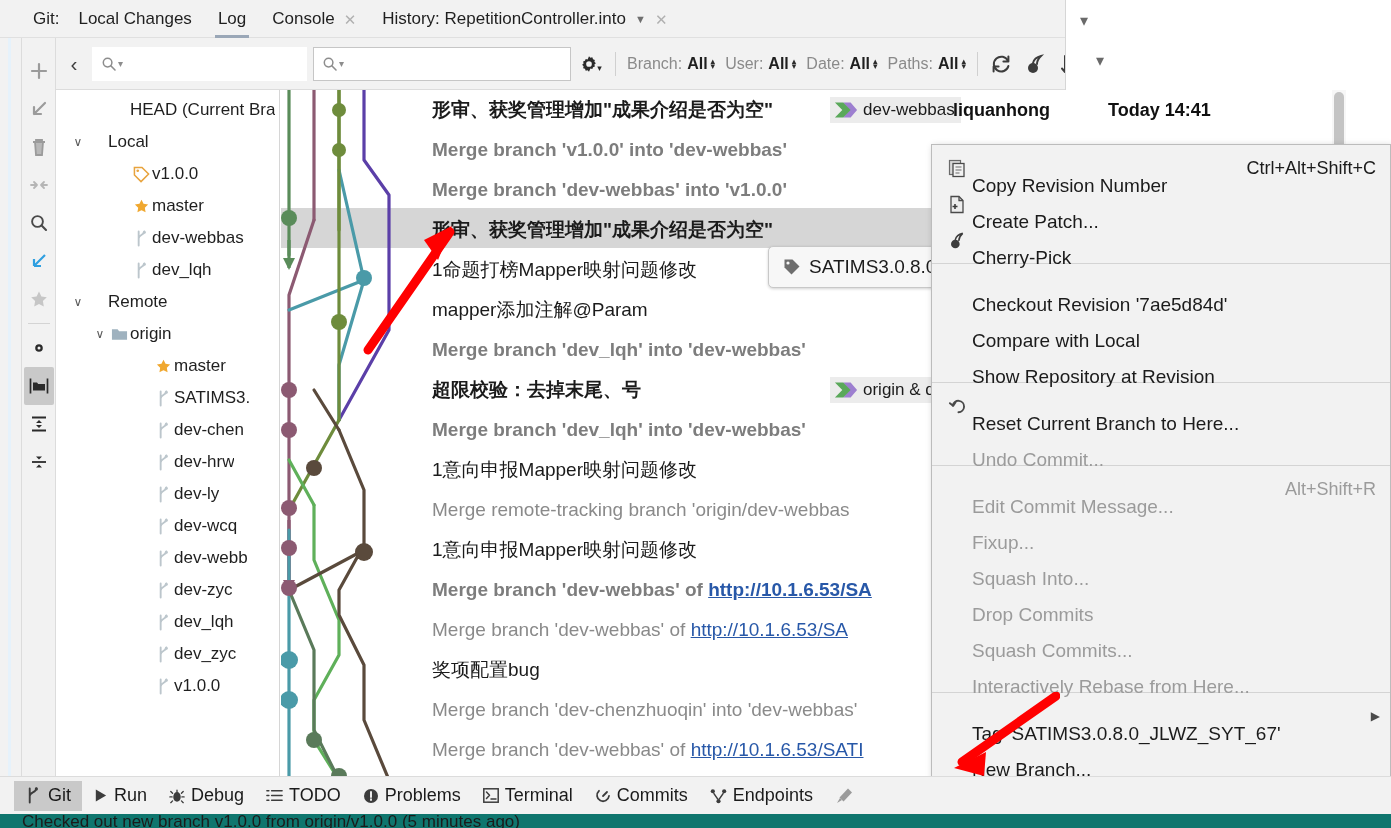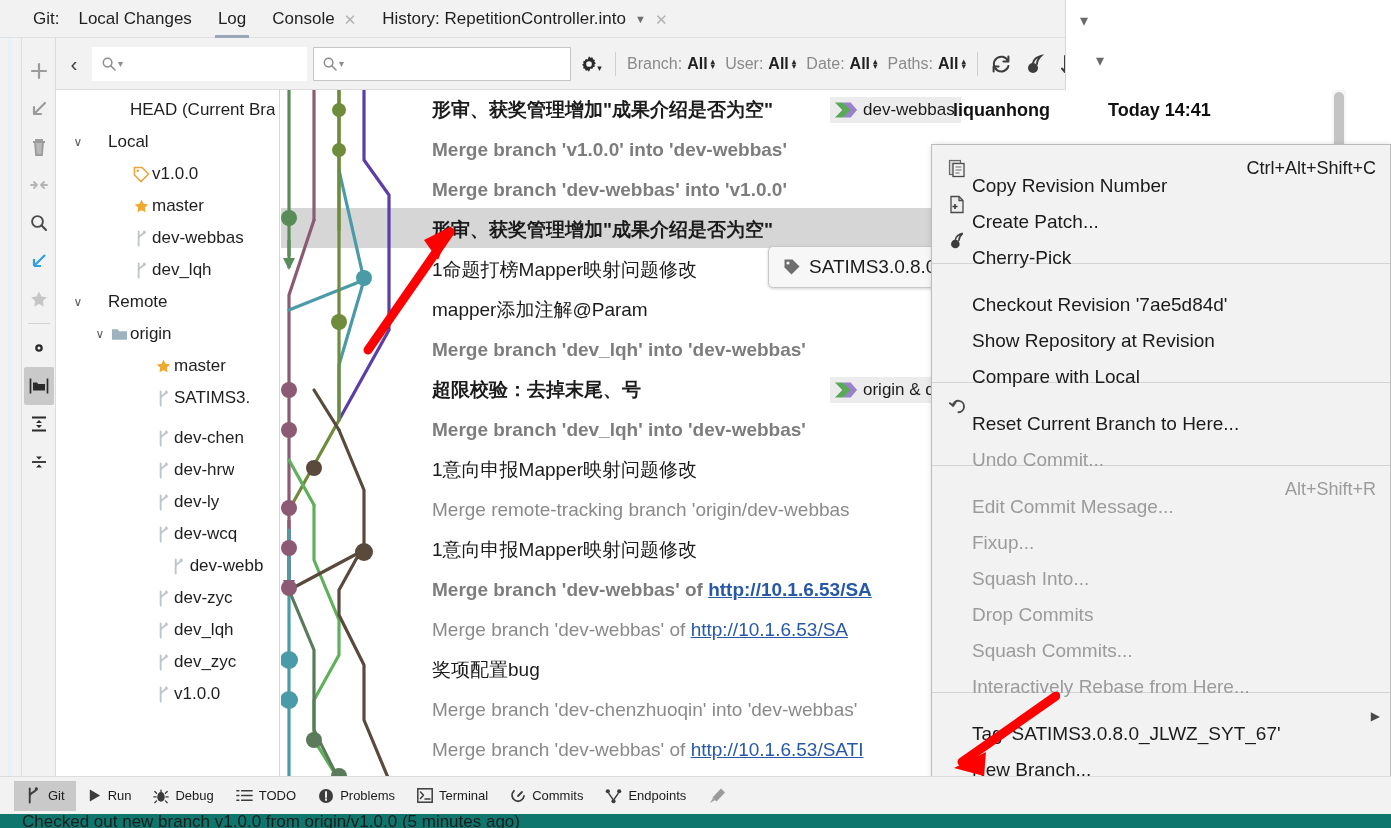--- a/index.html
+++ b/index.html
@@ -176,21 +176,21 @@
   .msep { height:1px; background:#d4d4d4; margin:5px 0; }
 
   
   .bottombar {
     position:absolute; left:0; top:776px; width:1391px; height:38px;
     background:#f2f2f2; border-top:1px solid #dcdcdc;
     display:flex; align-items:center; padding-left:14px;
   }
   .bb {
     display:flex; align-items:center; height:30px; padding:0 11px;
-    font-size:13px; color:#1b1b1b; white-space:nowrap;
+    font-size:18px; color:#1b1b1b; white-space:nowrap;
   }
   .bb.sel { background:#c9c9c9; }
   .bb .bico { margin-right:6px; display:flex; align-items:center; color:#3c3c3c; }
 
   .statusbar {
     position:absolute; left:0; top:814px; width:1391px; height:14px;
     background:#0f766e; overflow:hidden;
   }
   .statustext {
     position:absolute; left:22px; top:-2px; font-size:17px; color:#1b1b1b;
@@ -490,21 +490,21 @@
         <div class="trow" style="padding-left: 80px;">
           <span class="twist"></span>
           <span class="tico">
             <svg width="15" height="17" viewBox="0 0 14 18">
               <path d="M4 1.5v15M4 9c0-4 6-4 6-7.5" stroke="#bcc6cc" stroke-width="2" fill="none" stroke-linecap="round"></path>
               <circle cx="10" cy="2.5" r="1.6" fill="#bcc6cc"></circle>
             </svg>
           </span>
           <span class="tlabel">SATIMS3.</span>
         </div>
-        <div class="trow" style="padding-left: 80px; margin-top: 8px;">
+        <div class="trow" style="padding-left: 80px;">
           <span class="twist"></span>
           <span class="tico">
             <svg width="15" height="17" viewBox="0 0 14 18">
               <path d="M4 1.5v15M4 9c0-4 6-4 6-7.5" stroke="#bcc6cc" stroke-width="2" fill="none" stroke-linecap="round"></path>
               <circle cx="10" cy="2.5" r="1.6" fill="#bcc6cc"></circle>
             </svg>
           </span>
           <span class="tlabel">dev-chen</span>
         </div>
         <div class="trow" style="padding-left: 80px;">
@@ -530,21 +530,21 @@
         <div class="trow" style="padding-left: 80px;">
           <span class="twist"></span>
           <span class="tico">
             <svg width="15" height="17" viewBox="0 0 14 18">
               <path d="M4 1.5v15M4 9c0-4 6-4 6-7.5" stroke="#bcc6cc" stroke-width="2" fill="none" stroke-linecap="round"></path>
               <circle cx="10" cy="2.5" r="1.6" fill="#bcc6cc"></circle>
             </svg>
           </span>
           <span class="tlabel">dev-wcq</span>
         </div>
-        <div class="trow" style="padding-left: 80px; justify-content: center;">
+        <div class="trow" style="padding-left: 80px;">
           <span class="twist"></span>
           <span class="tico">
             <svg width="15" height="17" viewBox="0 0 14 18">
               <path d="M4 1.5v15M4 9c0-4 6-4 6-7.5" stroke="#bcc6cc" stroke-width="2" fill="none" stroke-linecap="round"></path>
               <circle cx="10" cy="2.5" r="1.6" fill="#bcc6cc"></circle>
             </svg>
           </span>
           <span class="tlabel">dev-webb</span>
         </div>
         <div class="trow" style="padding-left: 80px;">
@@ -803,24 +803,24 @@
               <path d="M8.5 10c1-4 4-6.2 8.5-7.3-3.3 3-4.4 5.1-4.4 8.3" stroke="#3c3c3c" stroke-width="1.8" fill="none" stroke-linecap="round"></path>
             </svg>
           </span>
           <span class="milabel">Cherry-Pick</span>
         </div>
         <div class="msep"></div>
         <div class="mi noicon">
           <span class="milabel">Checkout Revision '7ae5d84d'</span>
         </div>
         <div class="mi noicon">
+          <span class="milabel">Compare with Local</span>
+        </div>
+        <div class="mi noicon">
           <span class="milabel">Show Repository at Revision</span>
-        </div>
-        <div class="mi noicon">
-          <span class="milabel">Compare with Local</span>
         </div>
         <div class="msep"></div>
         <div class="mi">
           <span class="miico">
             <svg width="19" height="19" viewBox="0 0 20 20">
               <path d="M5 9a6 6 0 116 7" stroke="#4a4a4a" stroke-width="2" fill="none" stroke-linecap="round"></path>
               <path d="M2 6.5l3.4 2.8L8 5.6" stroke="#4a4a4a" stroke-width="2" fill="none" stroke-linecap="round" stroke-linejoin="round"></path>
             </svg>
           </span>
           <span class="milabel">Reset Current Branch to Here...</span>

